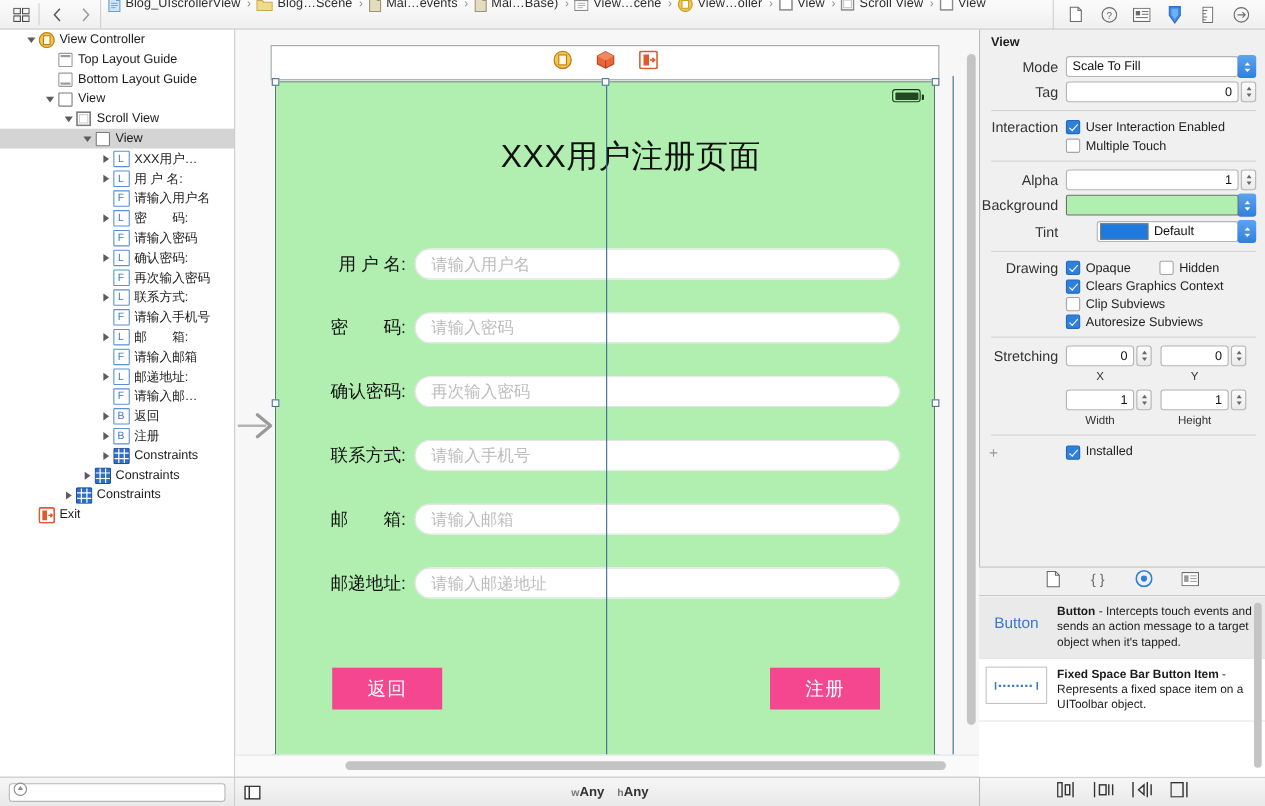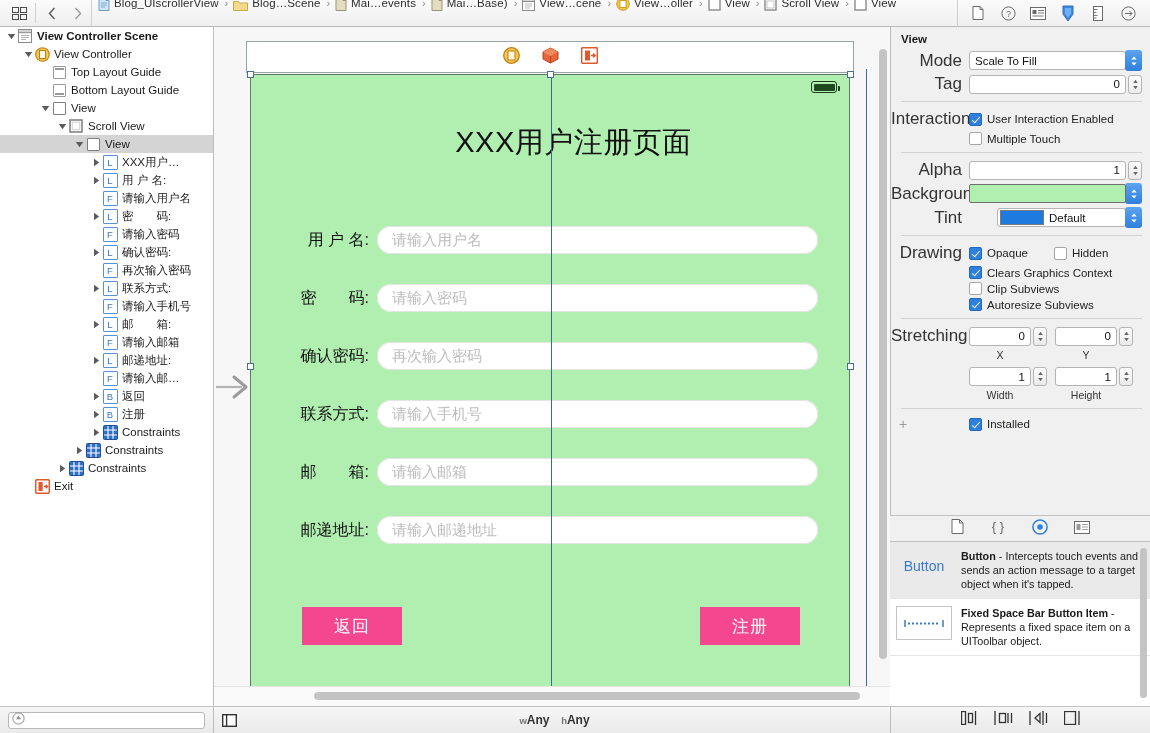--- a/index.html
+++ b/index.html
@@ -163,21 +163,21 @@
   .size-class { font-size: 12px; color: #333; }
   .size-class .sm { font-size: 9.5px; color: #777; }
 
   
   .inspector {
     position: absolute; left: 890px; top: 27px; width: 260px; height: 679px;
     background: #f0f0f0; border-left: 1px solid #bcbcbc; overflow: hidden;
   }
   .insp-head { padding: 6px 0 2px 10px; font-size: 11.5px; font-weight: bold; color: #1a1a1a; }
   .irow { display: flex; align-items: center; margin: 3px 0; padding-right: 8px; }
-  .ilabel { width: 78px; text-align: right; padding-right: 7px; font-size: 17px; color: #333; flex: 0 0 78px; }
+  .ilabel { width: 78px; text-align: right; padding-right: 7px; font-size: 13px; color: #333; flex: 0 0 78px; }
   .ifield {
     height: 19px; background: #fff; border: 1px solid #b4b4b4; border-radius: 3px;
     font-size: 11.5px; color: #111; display: flex; align-items: center; padding: 0 5px;
   }
   .ifield.right { justify-content: flex-end; }
   .stepper-btn {
     width: 14px; height: 19px; border: 1px solid #b4b4b4; border-radius: 3px; margin-left: 2px;
     background: linear-gradient(#fdfdfd, #eaeaea); display: flex; flex-direction: column;
     align-items: center; justify-content: center; line-height: 0;
   }
@@ -379,36 +379,20 @@
         <svg width="15" height="15" viewBox="0 0 15 15">
             <circle cx="7.5" cy="7.5" r="6.6" fill="none" stroke="#6a6a6a"></circle>
             <path d="M4 7.5h7M8.5 5l2.5 2.5L8.5 10" fill="none" stroke="#6a6a6a"></path>
           </svg>
       </div>
     </div>
   </div>
 
   <div class="outline">
     <div id="outline-rows">
-        <div class="row">
-          <span style="display:inline-block;width:6px;flex:0 0 6px;"></span>
-          <span class="disc">
-            <svg width="9" height="9" viewBox="0 0 9 9">
-              <path d="M0.8 2 L8.2 2 L4.5 7.2z" fill="#5c5c5c"></path>
-            </svg>
-          </span>
-          <span class="row-ic">
-            <svg width="14" height="14" viewBox="0 0 14 14">
-              <rect x=".5" y=".5" width="13" height="13" fill="#fff" stroke="#8a8a8a"></rect>
-              <rect x=".5" y=".5" width="13" height="3.2" fill="#d4d4d4" stroke="#8a8a8a"></rect>
-              <path d="M3 6.5h8M3 8.5h8M3 10.5h5" stroke="#a8a8a8" stroke-width=".9"></path>
-            </svg>
-          </span>
-          <span class="row-label bold">View Controller Scene</span>
-        </div>
         <div class="row">
           <span style="display:inline-block;width:23px;flex:0 0 23px;"></span>
           <span class="disc">
             <svg width="9" height="9" viewBox="0 0 9 9">
               <path d="M0.8 2 L8.2 2 L4.5 7.2z" fill="#5c5c5c"></path>
             </svg>
           </span>
           <span class="row-ic">
             <svg width="15" height="15" viewBox="0 0 15 15">
               <circle cx="7.5" cy="7.5" r="6.8" fill="#f2c94c" stroke="#c07c1a" stroke-width="1.1"></circle>

